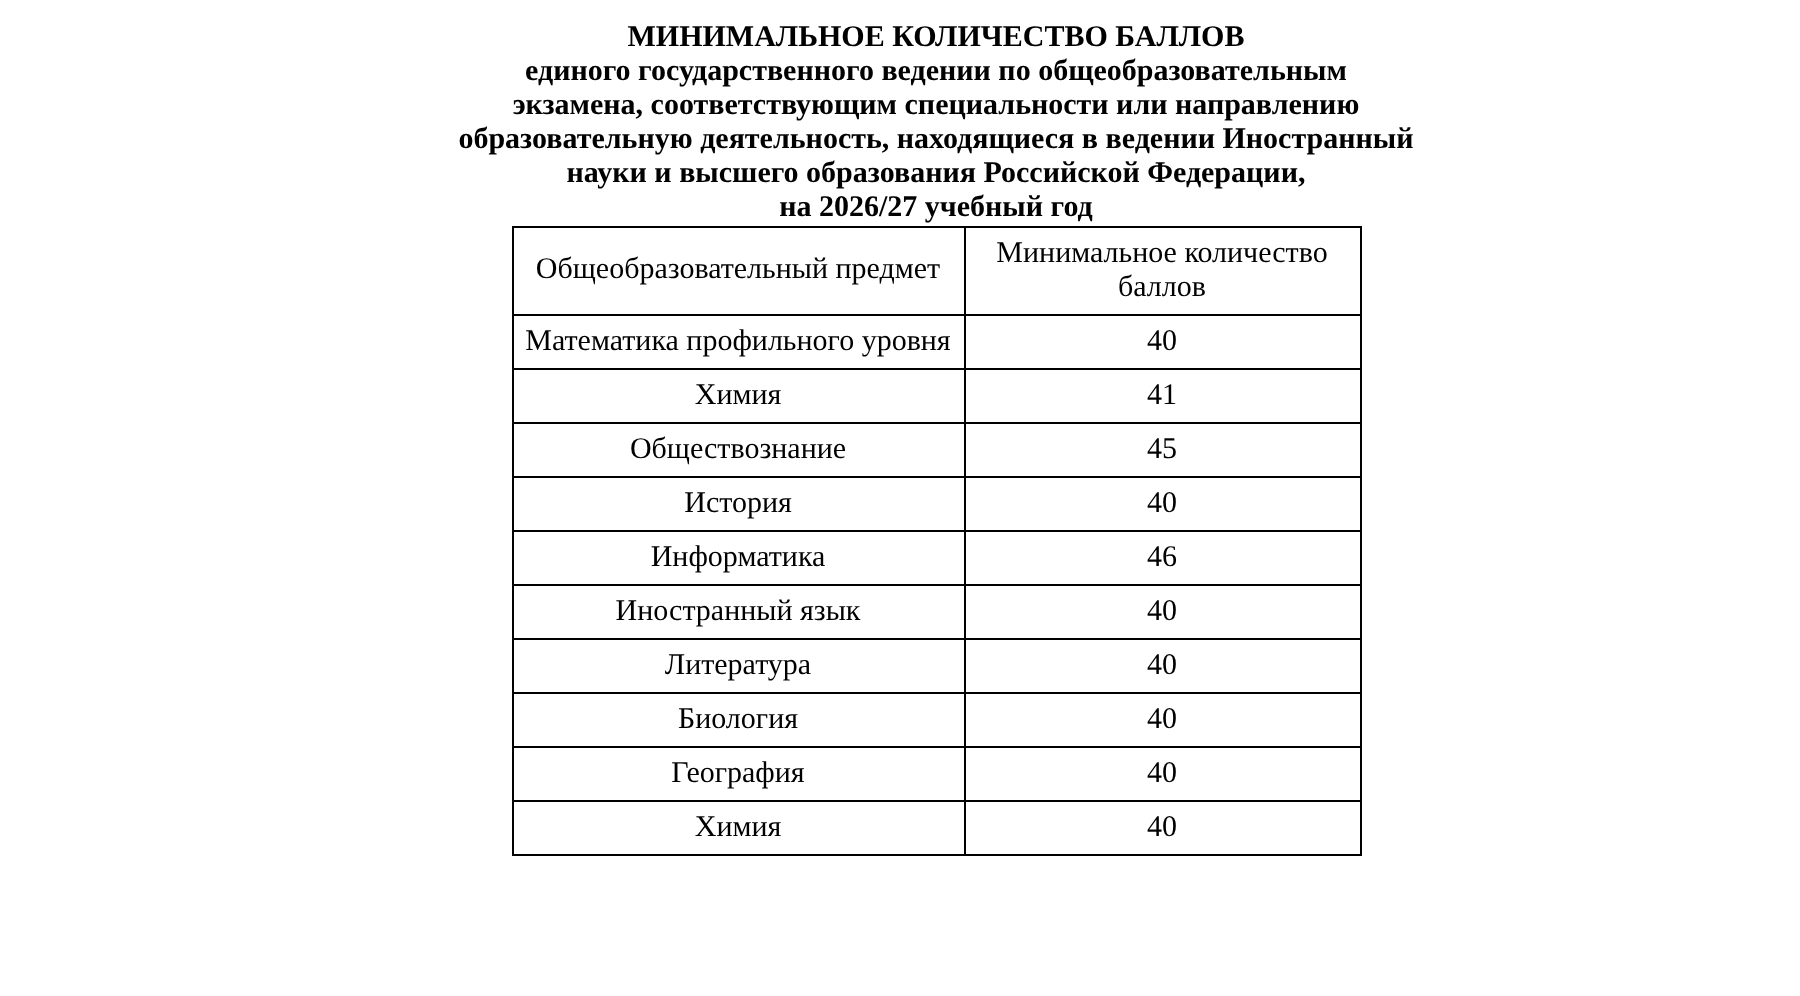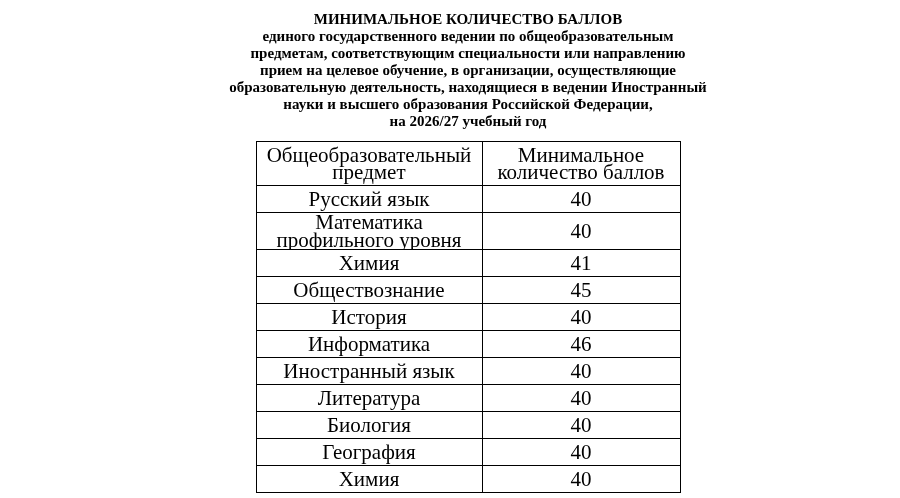--- a/index.html
+++ b/index.html
@@ -38,22 +38,22 @@
     line-height: 17px;
     white-space: nowrap;
   }
   .title-line {
     display: block;
   }
   table.scores-table {
     border-collapse: collapse;
     table-layout: fixed;
     width: 424px;
-    margin: 11px auto 0 auto;
-    font-size: 21px;
+    margin: 0 auto 0 auto;
+    font-size: 15px;
   }
   table.scores-table th,
   table.scores-table td {
     border: 1px solid #000000;
     text-align: center;
     vertical-align: middle;
     font-weight: normal;
     padding: 0 2px;
     overflow: hidden;
   }
@@ -67,42 +67,37 @@
   }
 </style>
 </head>
 <body>
 
 <div class="page">
   <div class="content">
     <div class="title" id="title-block">
         <div class="title-line">МИНИМАЛЬНОЕ КОЛИЧЕСТВО БАЛЛОВ</div>
         <div class="title-line">единого государственного ведении по общеобразовательным</div>
-        <div class="title-line">предметам, соответствующим специальности или направлению</div>
-        <div class="title-line">прием на целевое обучение, в организации, осуществляющие</div>
+        <div class="title-line">экзамена, соответствующим специальности или направлению</div>
         <div class="title-line">образовательную деятельность, находящиеся в ведении Иностранный</div>
         <div class="title-line">науки и высшего образования Российской Федерации,</div>
         <div class="title-line">на 2026/27 учебный год</div>
       </div>
     <table class="scores-table">
       <colgroup>
         <col style="width:226px">
         <col style="width:198px">
       </colgroup>
       <thead>
         <tr>
           <th>Общеобразовательный предмет</th>
           <th>Минимальное количество баллов</th>
         </tr>
       </thead>
       <tbody id="table-body">
-          <tr>
-            <td>Русский язык</td>
-            <td>40</td>
-          </tr>
           <tr>
             <td>Математика профильного уровня</td>
             <td>40</td>
           </tr>
           <tr>
             <td>Химия</td>
             <td>41</td>
           </tr>
           <tr>
             <td>Обществознание</td>

